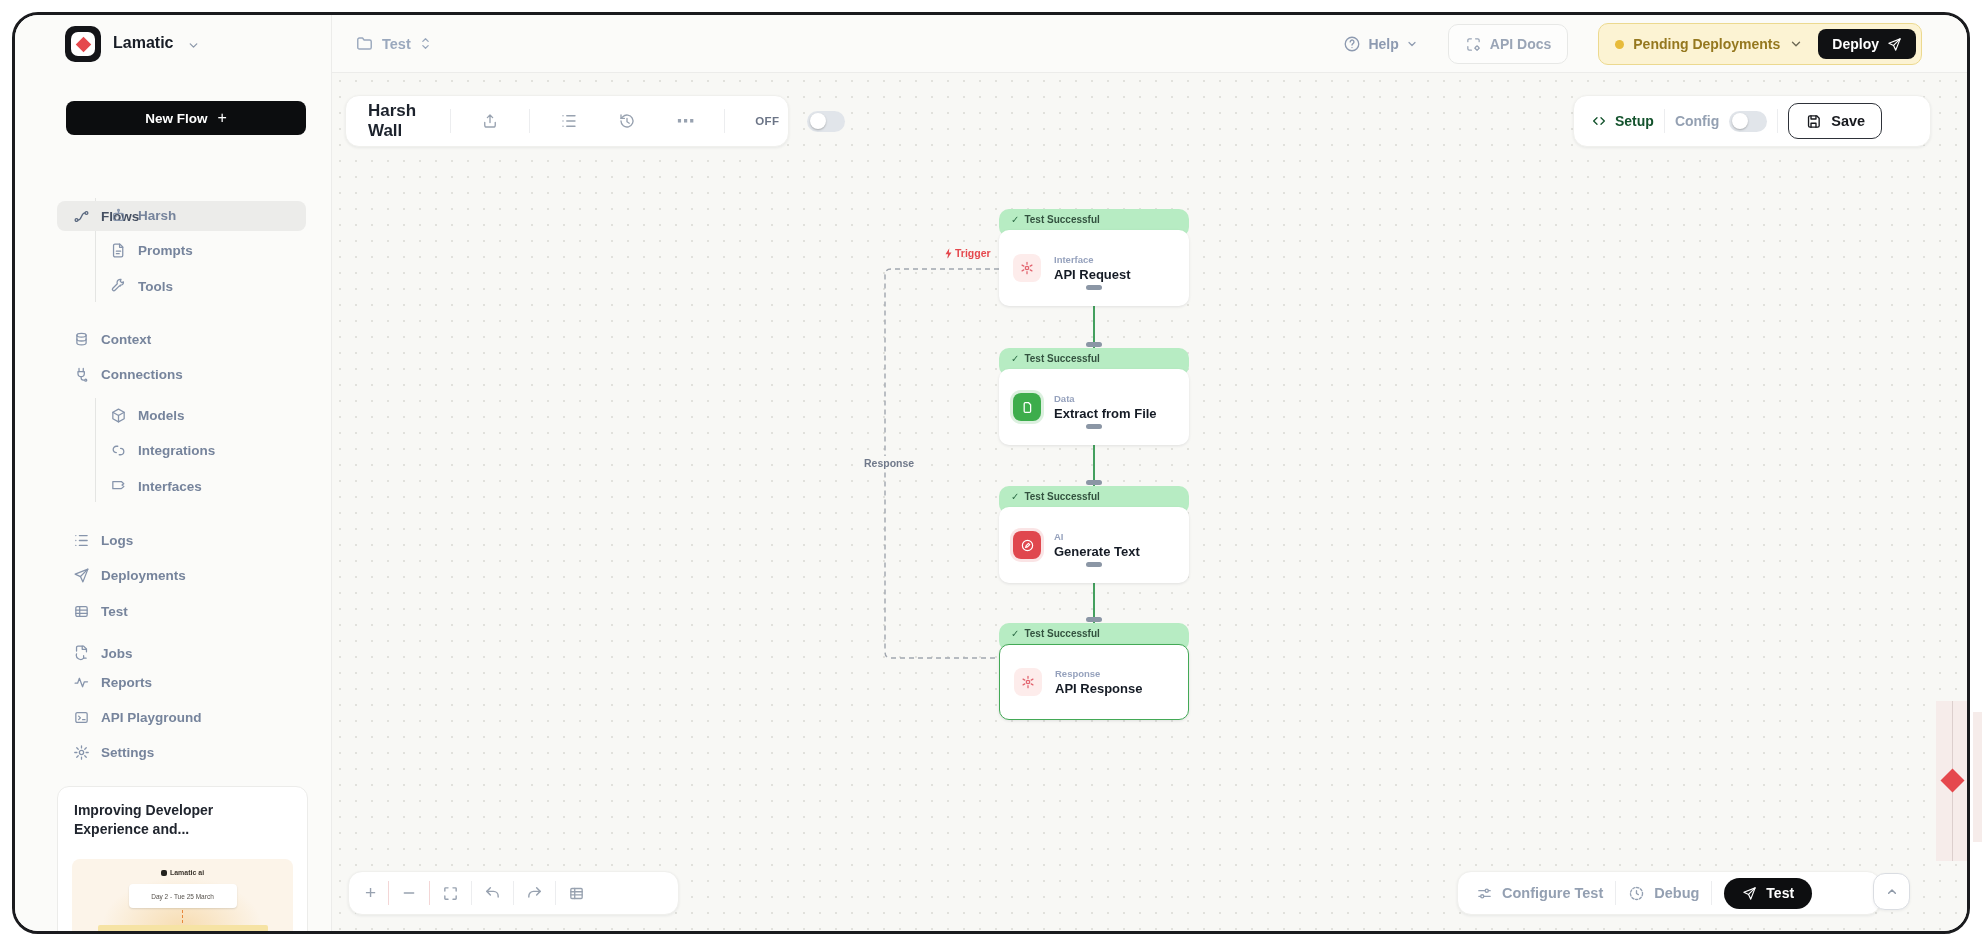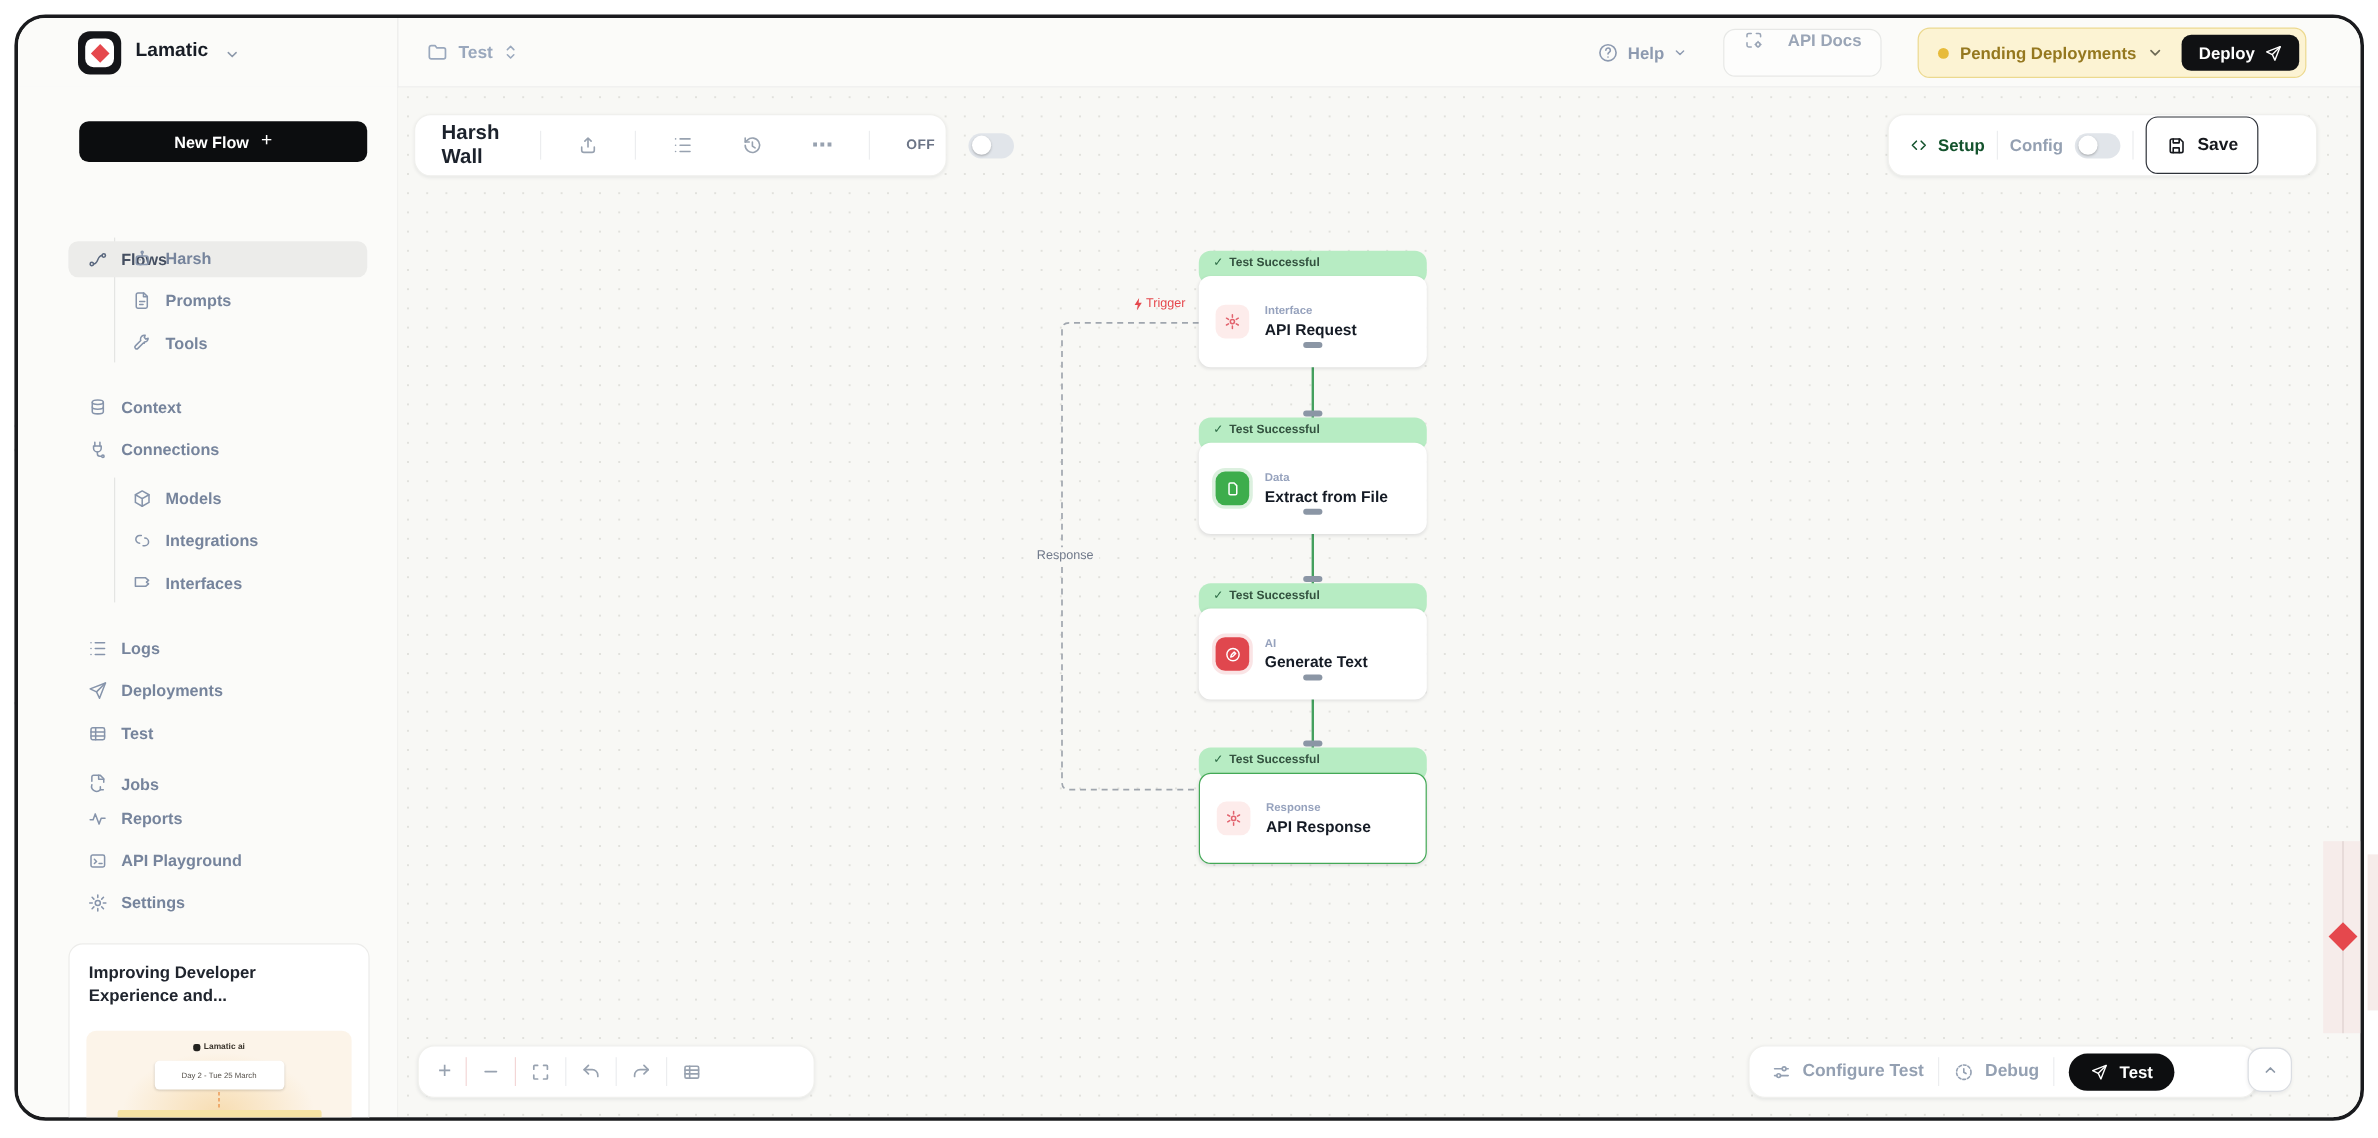--- a/index.html
+++ b/index.html
@@ -51,41 +51,41 @@
   #canvas{position:absolute;left:317px;top:58px;width:1635px;height:858px;background:#f8f8f5;
     background-image:radial-gradient(circle,#e1e1dc 1.1px,rgba(0,0,0,0) 1.1px);background-size:16px 16px;}
   .floatbar{position:absolute;background:#fff;border:1px solid #f0f0ed;border-radius:14px;
     box-shadow:0 1px 3px rgba(16,24,40,.07);display:flex;align-items:center;}
   .vdiv{width:1px;height:24px;background:#ecedef;flex:0 0 auto;}
   .vdiv.pink{background:#f3d6d6;}
   .icbtn{display:flex;align-items:center;justify-content:center;color:#98a2b0;padding:0 10px;}
   .toggle{width:38px;height:21px;border-radius:999px;background:#e1e5ea;position:relative;flex:0 0 auto;}
   .toggle::after{content:"";position:absolute;left:2.5px;top:2.5px;width:16px;height:16px;border-radius:50%;background:#fff;box-shadow:0 1px 2px rgba(0,0,0,.25);}
   .save-btn{display:flex;align-items:center;gap:9px;border:1.5px solid #2e3239;border-radius:10px;background:#fff;
-    height:48px;padding:0 16px;font-size:14.5px;font-weight:700;color:#16181d;}
+    height:36px;padding:0 16px;font-size:14.5px;font-weight:700;color:#16181d;}
   .test-btn{display:flex;align-items:center;gap:9px;border-radius:999px;background:#0d0e10;color:#fff;
     height:31px;padding:0 18px;font-size:14px;font-weight:700;}
   .chev-btn{position:absolute;width:37px;height:37px;border:1px solid #dadde2;border-radius:12px;background:#fff;
     display:flex;align-items:center;justify-content:center;color:#8e99a8;box-shadow:0 1px 3px rgba(16,24,40,.06);}
   
   .node{position:absolute;left:984px;width:190px;}
   .nbanner{height:28px;border-radius:10px;background:#b7ecc3;color:#33523f;font-size:10px;font-weight:700;
     display:flex;align-items:flex-start;gap:5px;padding:5px 0 0 12px;box-sizing:border-box;}
   .nbanner .ck{color:#2f6e48;font-size:10px;line-height:11px;}
   .nbody{margin-top:-7px;height:76px;background:#fff;border-radius:10px;box-shadow:0 1px 3px rgba(16,24,40,.10);
     display:flex;align-items:center;gap:13px;padding-left:14px;box-sizing:border-box;position:relative;}
   .nbody.sel{border:1.6px solid #43a956;}
   .nicon{width:28px;height:28px;border-radius:8px;display:flex;align-items:center;justify-content:center;flex:0 0 auto;}
   .nicon.pink{background:#fdeceb;color:#e2636e;}
   .nicon.green{background:#3dad4c;color:#fff;box-shadow:0 0 0 3px rgba(61,173,76,.18);}
   .nicon.red{background:#e0474e;color:#fff;box-shadow:0 0 0 3px rgba(224,71,78,.15);}
   .ncat{font-size:9.5px;font-weight:600;color:#96a2bd;}
   .ntitle{font-size:13px;font-weight:700;color:#151b25;margin-top:2px;}
   .handle{position:absolute;width:16px;height:5px;border-radius:3px;background:#8b96a5;left:1071px;}
-  .edge-label{position:absolute;font-size:10.5px;font-weight:400;}
+  .edge-label{position:absolute;font-size:10.5px;font-weight:700;}
   .marker-diamond{position:absolute;background:#e5484d;transform:rotate(45deg);}
 </style>
 </head>
 <body>
 
 <div class="abs" style="left:12px;top:354px;width:20px;height:2px;background:#cdd0d4;"></div>
 <div class="abs" style="left:12px;top:374px;width:20px;height:2px;background:#cdd0d4;"></div>
 <div class="abs" style="left:12px;top:585px;width:20px;height:2px;background:#cdd0d4;"></div>
 <div class="abs" style="left:1973px;top:712px;width:9px;height:130px;background:#f6ecea;"></div>
 
@@ -118,21 +118,21 @@
             <circle cx="12" cy="12" r="9"></circle>
             <path d="M9.6 9.2a2.5 2.5 0 1 1 3.9 2.1c-.8.6-1.5 1-1.5 2"></path>
             <path d="M12 16.8h.01"></path>
           </svg>
         <span>Help</span>
         <svg width="12" height="12" viewBox="0 0 24 24" fill="none" stroke="currentColor" stroke-width="2.4" stroke-linecap="round" stroke-linejoin="round">
             <path d="M6 9l6 6 6-6"></path>
           </svg>
       </div>
       <button class="btn-outline" style="border:none;background:none;cursor:pointer;">
-        <span style="display:flex;border:1px solid #e7e8e6;border-radius:10px;height:38px;align-items:flex-start;gap:20px;padding:0 16px;background:#fdfdfc;">
+        <span style="display:flex;border:1px solid #e7e8e6;border-radius:10px;height:38px;align-items:center;gap:8px;padding:0 16px;background:#fdfdfc;">
           <svg width="17" height="17" viewBox="0 0 24 24" fill="none" stroke="currentColor" stroke-width="1.8" stroke-linecap="round" stroke-linejoin="round">
               <path d="M4 8V6a2 2 0 0 1 2-2h3"></path>
               <path d="M15 4h3a2 2 0 0 1 2 2v2"></path>
               <path d="M4 15v3a2 2 0 0 0 2 2h3"></path>
               <circle cx="17" cy="17" r="2.4"></circle>
               <path d="M17 13.6v1M17 19.4v1M13.6 17h1M19.4 17h1"></path>
             </svg>
           <span>API Docs</span>
         </span>
       </button>

